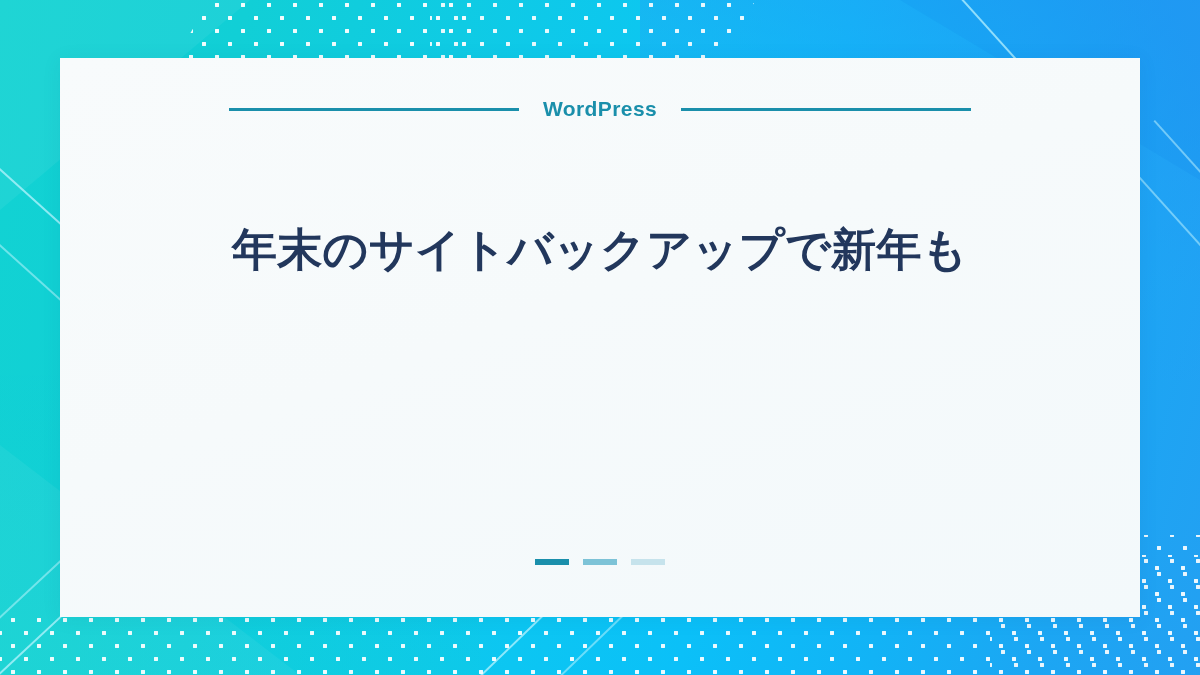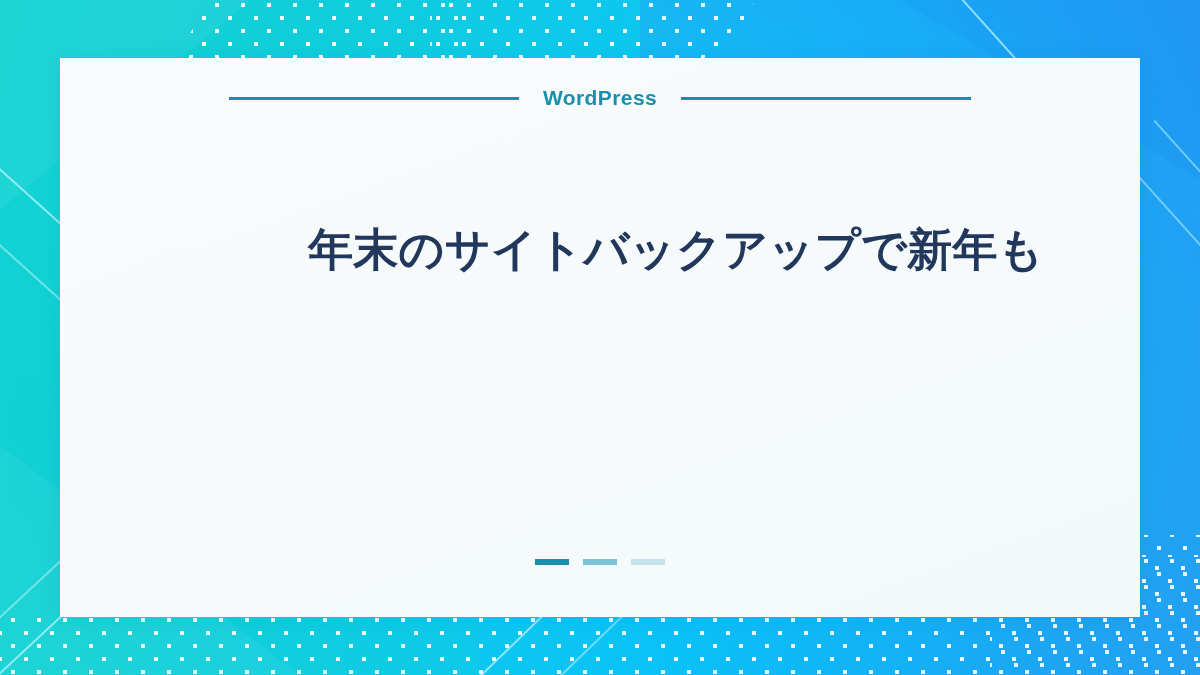--- a/index.html
+++ b/index.html
@@ -129,21 +129,21 @@
     background: linear-gradient(160deg, #f8fbfc 0%, #f6fafb 45%, #f3f9fb 100%);
     box-shadow: 0 2px 18px rgba(8,80,120,0.08);
     display: flex;
     flex-direction: column;
     align-items: center;
   }
 
   
   .eyebrow {
     position: absolute;
-    top: 23px;
+    top: 34px;
     left: 0;
     right: 0;
     height: 34px;
     display: flex;
     align-items: center;
     justify-content: center;
     gap: 24px;
   }
   .eyebrow-rule {
     height: 3px;
@@ -157,21 +157,21 @@
     letter-spacing: 0.4px;
     white-space: nowrap;
   }
 
   
   .title-wrap {
     position: absolute;
     top: 150px;
     left: 96px;
     right: 96px;
-    text-align: right;
+    text-align: center;
   }
   .title {
     margin: 0;
     font-size: 45px;
     font-weight: bold;
     line-height: 1.86;
     color: #22375c;
     letter-spacing: 0.2px;
   }
 

